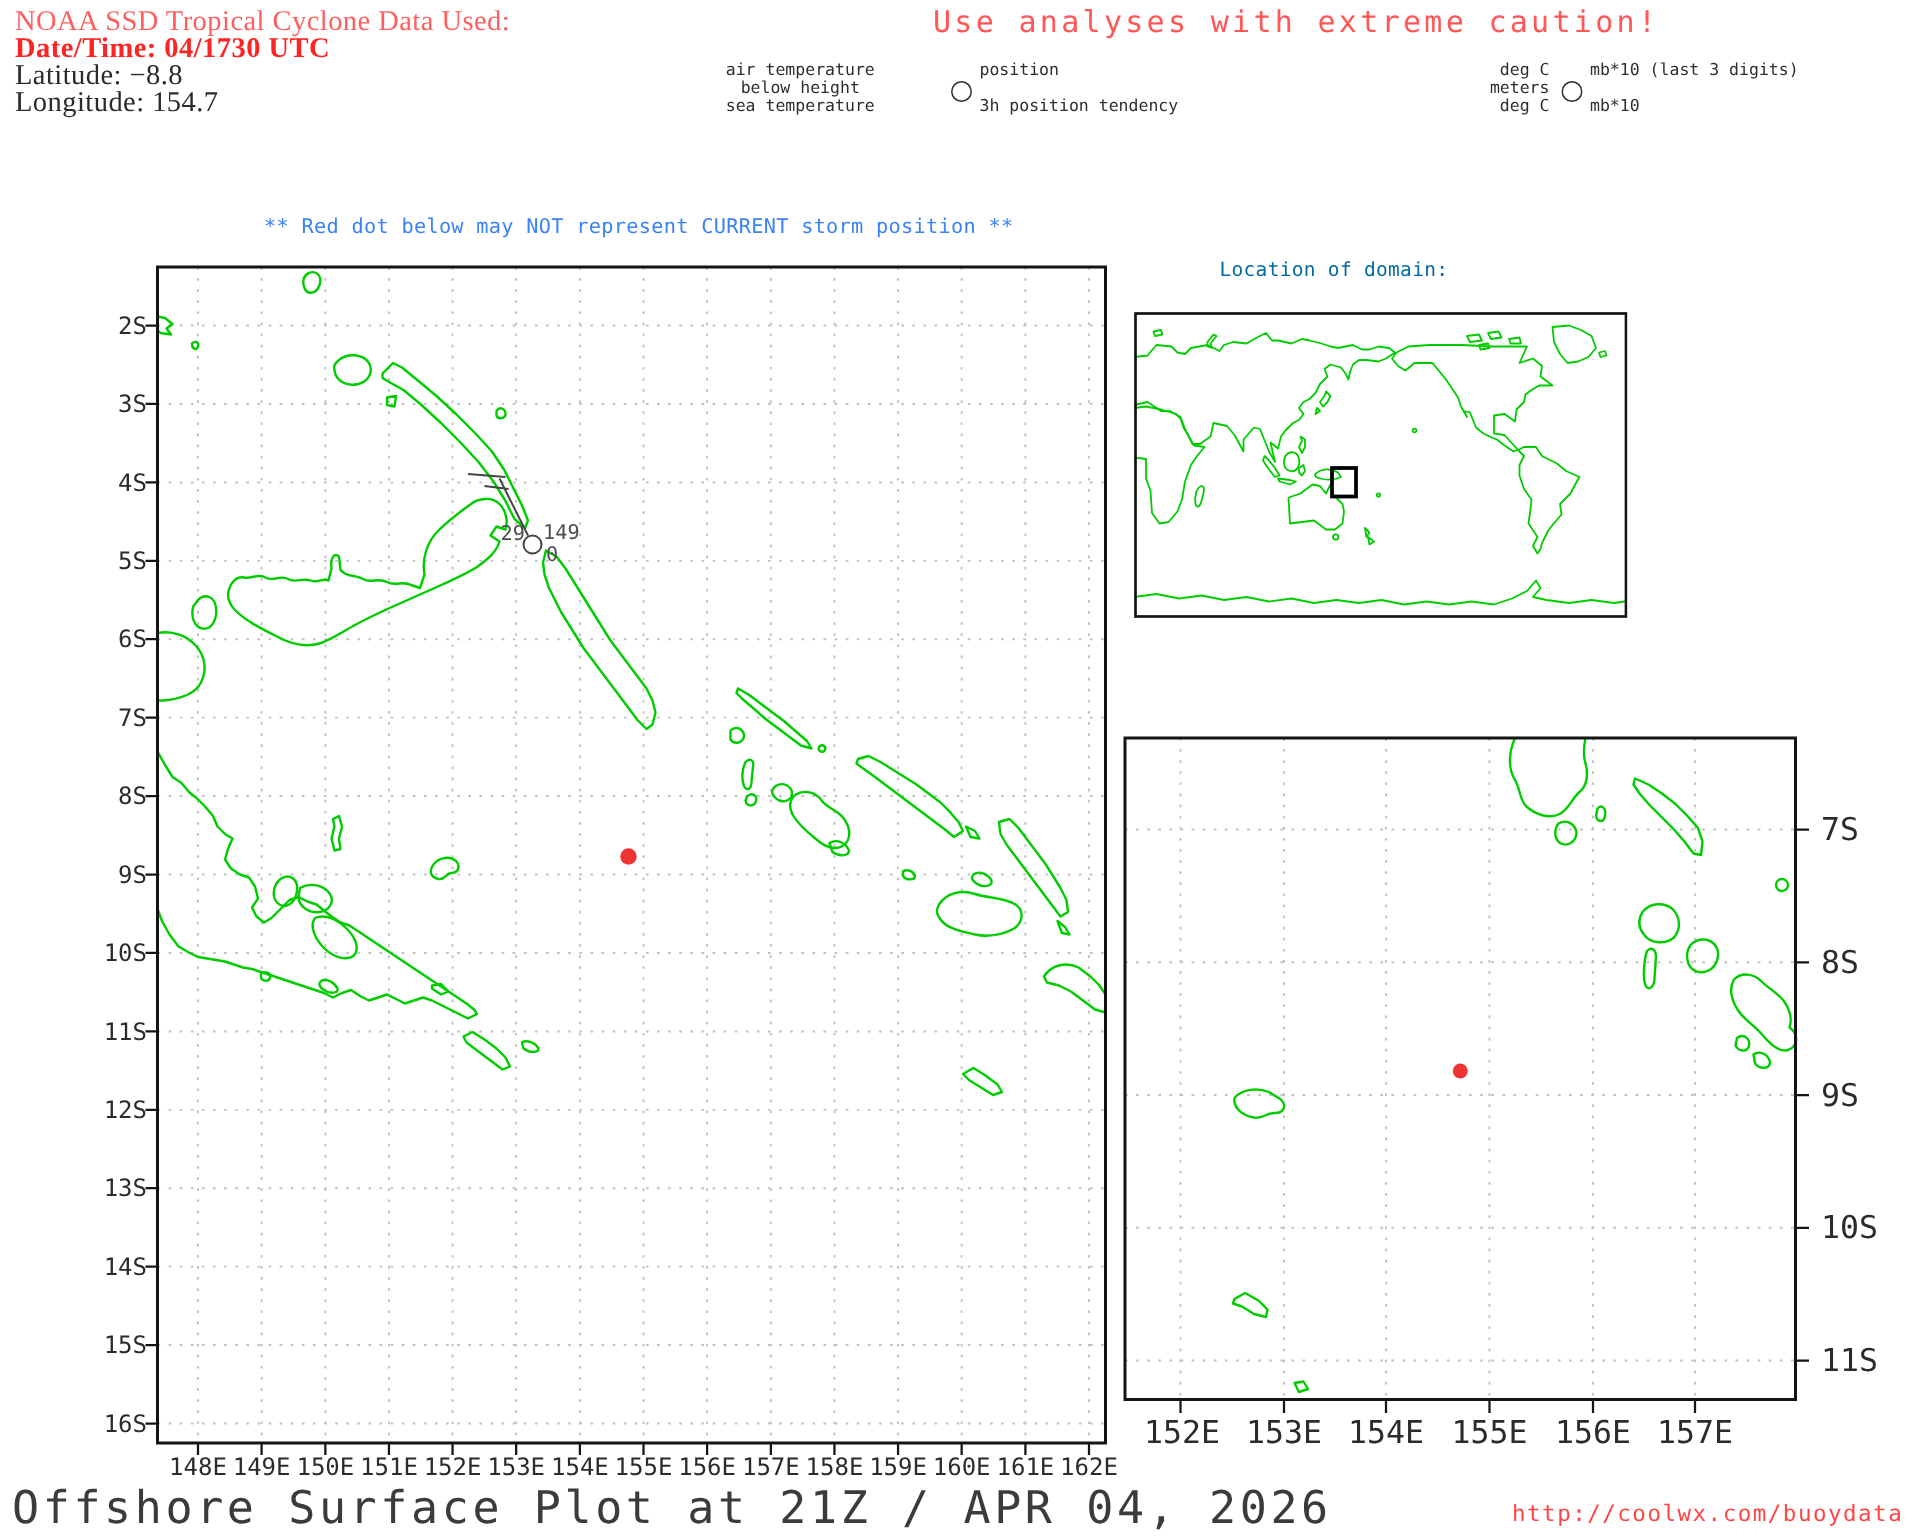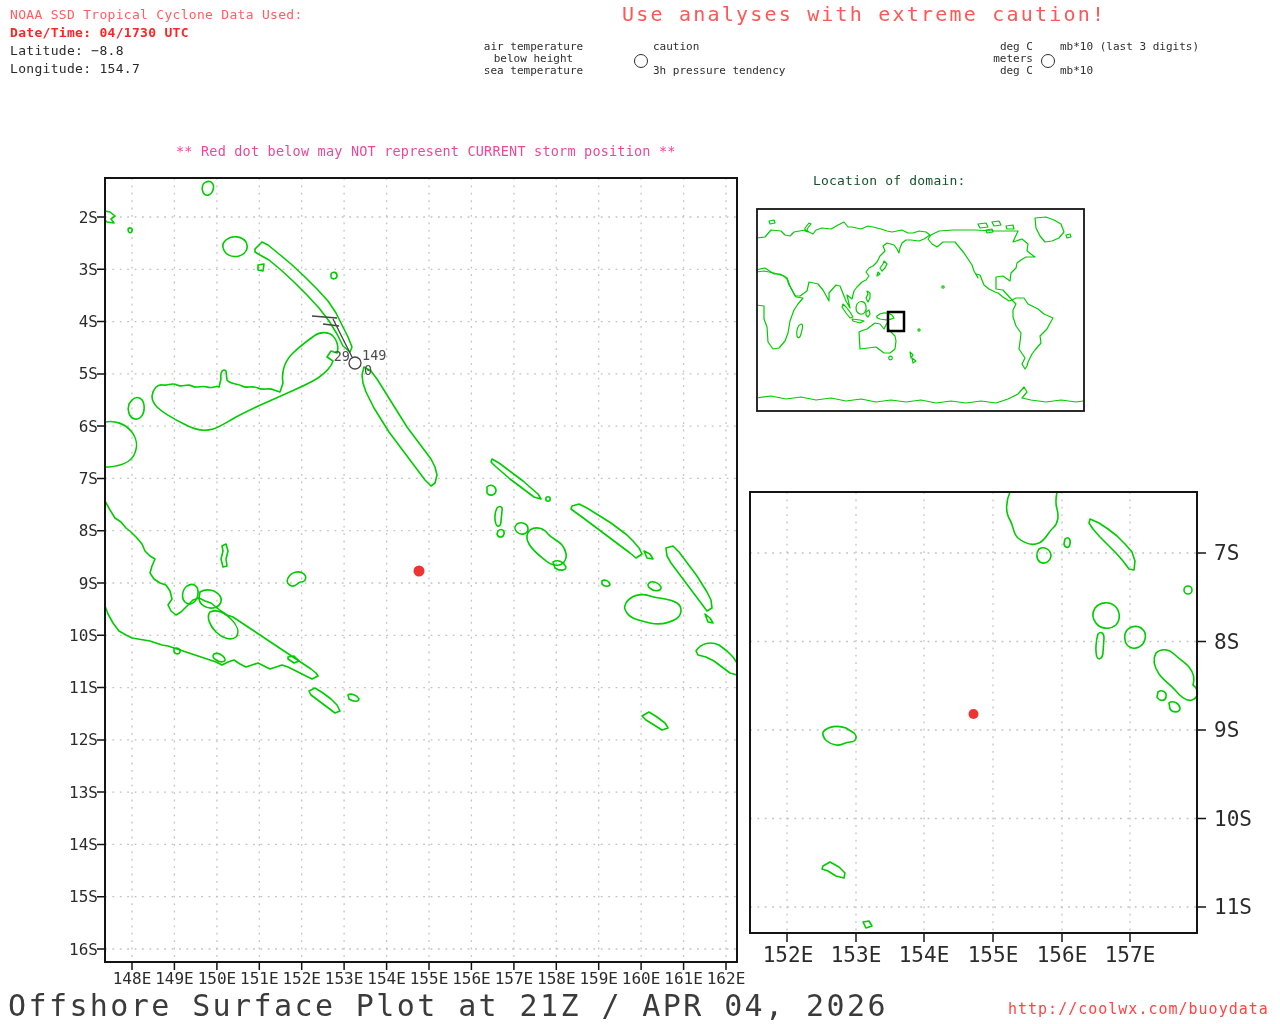--- a/index.html
+++ b/index.html
@@ -3,28 +3,28 @@
 <meta charset="utf-8">
 <style>
   html,body{margin:0;padding:0;}
   body{
     width:1280px;height:1024px;position:relative;overflow:hidden;
     background:#ffffff;
     font-family:"DejaVu Sans Mono", monospace;
     color:#1f1f1f;
   }
   .abs{position:absolute;white-space:nowrap;}
-  .info{font-size:13px;letter-spacing:.3px;line-height:18px;color:#2a2a2a;}
+  .info{font-size:19px;letter-spacing:.3px;line-height:18px;color:#2a2a2a;font-family:Liberation Serif, serif;}
   .info .red-soft{color:#ff5e5e;}
   .info .red-bold{color:#ff2424;font-weight:bold;}
   .caution{font-size:20px;letter-spacing:2.2px;color:#ff5656;}
   .legend-txt{font-size:11px;line-height:12px;color:#2e2e2e;}
   .legend-circle{width:12px;height:12px;border:1.5px solid #2e2e2e;border-radius:50%;background:#fff;}
-  .warning{font-size:13.5px;letter-spacing:.2px;color:#ec4899;}
-  .inset-title{font-size:13px;letter-spacing:.2px;color:#14532d;}
+  .warning{font-size:13.5px;letter-spacing:.2px;color:#3b82f6;}
+  .inset-title{font-size:13px;letter-spacing:.2px;color:#0369a1;}
   .footer-title{font-size:30px;letter-spacing:2.4px;color:#3b3b3b;}
   .footer-url{font-size:15px;letter-spacing:1px;color:#ff4444;}
   svg{display:block;}
   svg text{font-family:"DejaVu Sans Mono", monospace;fill:#2b2b2b;}
   .axis-label{font-size:16px;}
   .axis-label-big{font-size:21px;}
   .station-label{font-size:13.5px;fill:#4d4d4d;}
   .frame{fill:none;stroke:#141414;stroke-width:2;}
   .grid{fill:none;stroke:#c2c2c2;stroke-width:1.3;stroke-dasharray:1.8 5.6;}
   .tick{fill:none;stroke:#141414;stroke-width:1.5;}
@@ -43,22 +43,22 @@
 </div>
 
 <div class="abs caution" style="left:622px;top:2px;">Use analyses with extreme caution!</div>
 
 <div class="abs legend-txt" style="left:440px;top:41px;width:187px;text-align:center;">
   <div>air temperature</div>
   <div>below height</div>
   <div>sea temperature</div>
 </div>
 <div class="abs legend-circle" style="left:634px;top:54px;"></div>
-<div class="abs legend-txt" style="left:653px;top:41px;">caution</div>
-<div class="abs legend-txt" style="left:653px;top:65px;">3h pressure tendency</div>
+<div class="abs legend-txt" style="left:653px;top:41px;">position</div>
+<div class="abs legend-txt" style="left:653px;top:65px;">3h position tendency</div>
 
 <div class="abs legend-txt" style="left:940px;top:41px;width:93px;text-align:right;">
   <div>deg C</div>
   <div>meters</div>
   <div>deg C</div>
 </div>
 <div class="abs legend-circle" style="left:1041px;top:54px;"></div>
 <div class="abs legend-txt" style="left:1060px;top:41px;">mb*10 (last 3 digits)</div>
 <div class="abs legend-txt" style="left:1060px;top:65px;">mb*10</div>
 

